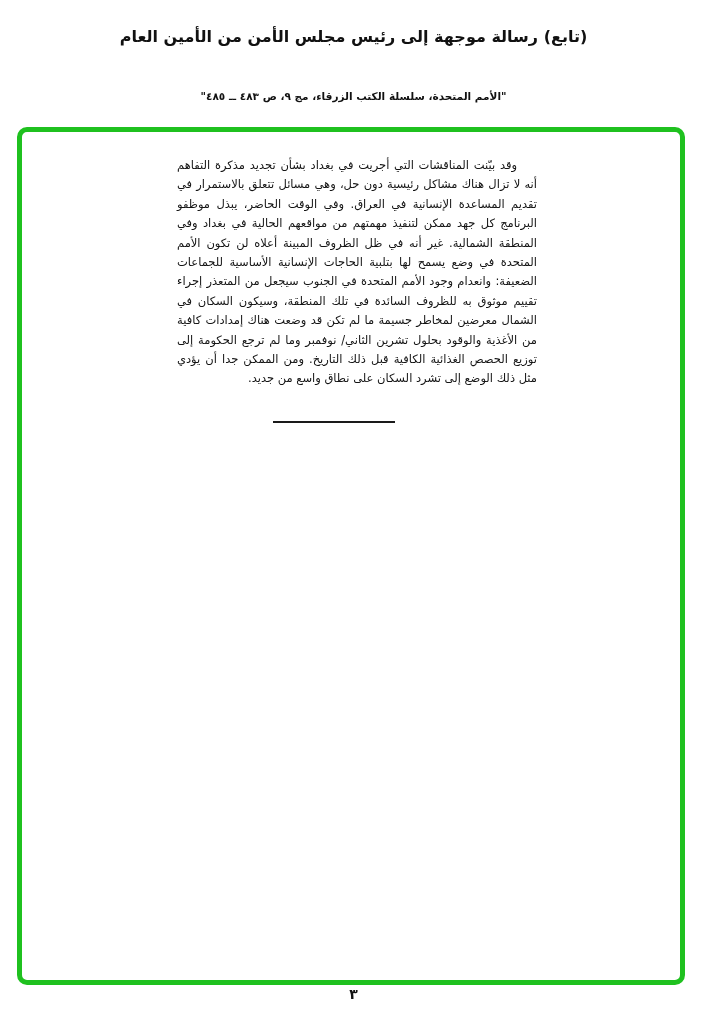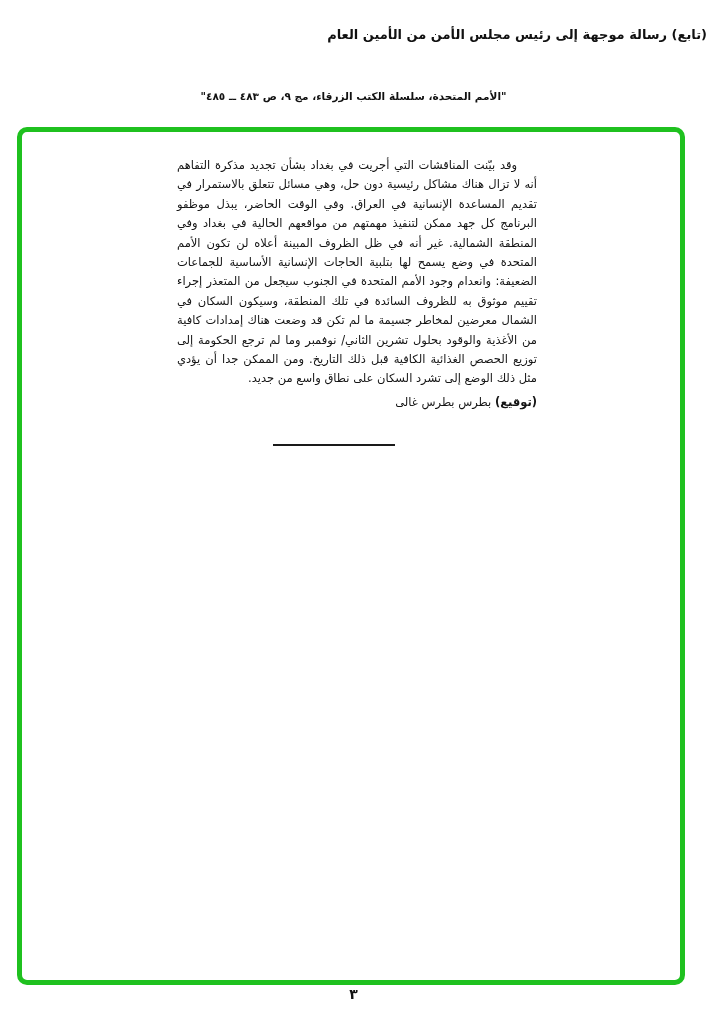--- a/index.html
+++ b/index.html
@@ -14,23 +14,24 @@
   .page {
     position: absolute;
     inset: 0;
     background: #ffffff;
   }
   .doc-title {
     position: absolute;
     top: 27px;
     left: 0;
     width: 100%;
+    text-align: center;
     direction: rtl;
     font-weight: bold;
-    font-size: 13px;
+    font-size: 16px;
     letter-spacing: 0.2px;
     color: #111;
   }
   .doc-subtitle {
     position: absolute;
     top: 90px;
     left: 0;
     width: 100%;
     text-align: center;
     direction: rtl;
@@ -93,24 +94,20 @@
 <div class="page">
 
   <div class="doc-title">(تابع) رسالة موجهة إلى رئيس مجلس الأمن من الأمين العام</div>
 
   <div class="doc-subtitle">"الأمم المتحدة، سلسلة الكتب الزرقاء، مج ٩، ص ٤٨٣ ــ ٤٨٥"</div>
 
   <div class="highlight-box" style="border-color: rgb(31, 193, 31);">
 
     <div class="text-col">
       <p>وقد بيّنت المناقشات التي أجريت في بغداد بشأن تجديد مذكرة التفاهم أنه لا تزال هناك مشاكل رئيسية دون حل، وهي مسائل تتعلق بالاستمرار في تقديم المساعدة الإنسانية في العراق. وفي الوقت الحاضر، يبذل موظفو البرنامج كل جهد ممكن لتنفيذ مهمتهم من مواقعهم الحالية في بغداد وفي المنطقة الشمالية. غير أنه في ظل الظروف المبينة أعلاه لن تكون الأمم المتحدة في وضع يسمح لها بتلبية الحاجات الإنسانية الأساسية للجماعات الضعيفة: وانعدام وجود الأمم المتحدة في الجنوب سيجعل من المتعذر إجراء تقييم موثوق به للظروف السائدة في تلك المنطقة، وسيكون السكان في الشمال معرضين لمخاطر جسيمة ما لم تكن قد وضعت هناك إمدادات كافية من الأغذية والوقود بحلول تشرين الثاني/ نوفمبر وما لم ترجع الحكومة إلى توزيع الحصص الغذائية الكافية قبل ذلك التاريخ. ومن الممكن جدا أن يؤدي مثل ذلك الوضع إلى تشرد السكان على نطاق واسع من جديد.</p>
-      <p class="signature">
-        <span class="sig-label">(توقيع)</span>
-        <span>بطرس بطرس غالى</span>
-      </p>
       <div class="divider"></div>
     </div>
 
   </div>
 
   <div class="page-number">٣</div>
 
 </div>
 
 </body></html>

